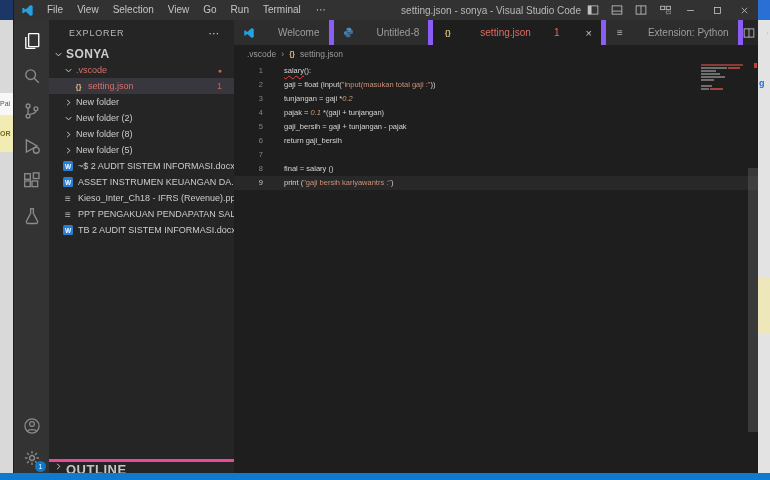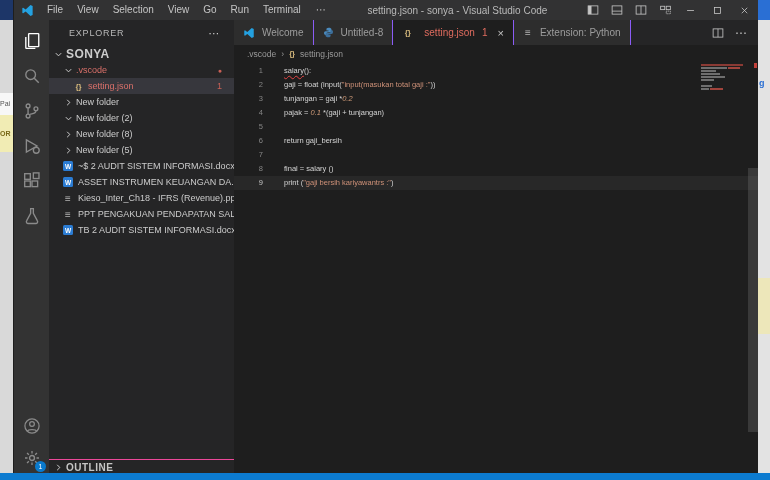--- a/index.html
+++ b/index.html
@@ -17,21 +17,21 @@
   .bg-right .br-yellow { position:absolute; top:278px; left:0; width:13px; height:56px; background:#ede7ba; }
 
   
   .vswin { position:absolute; left:14px; top:0; width:744px; height:474px; background:#1e1e1e; display:flex; flex-direction:column; }
 
   .title-bar { height:20px; background:#323233; display:flex; align-items:center; color:#c5c5c5; font-size:10px; flex:0 0 auto; }
   .tb-logo { display:flex; align-items:center; padding:0 6px 0 7px; }
   .menu-bar { display:flex; }
   .menu-item { padding:0 7px; line-height:20px; cursor:default; }
   .menu-more { padding:0 8px; }
-  .window-title { flex:1; text-align:center; color:#b9b9b9; white-space:nowrap; overflow:hidden; }
+  .window-title { flex:1; text-align:right; color:#b9b9b9; white-space:nowrap; overflow:hidden; }
   .title-actions { display:flex; align-items:center; }
   .ta-ic { width:24px; height:20px; display:flex; align-items:center; justify-content:center; color:#c5c5c5; }
   .win-ctl { width:27px; height:20px; display:flex; align-items:center; justify-content:center; color:#cfcfcf; }
 
   .main { flex:1; display:flex; min-height:0; }
 
   
   .activity-bar { width:35px; background:#333333; display:flex; flex-direction:column; align-items:center; padding-top:3px; }
   .ab-icon { width:35px; height:35px; display:flex; align-items:center; justify-content:center; color:#8b8b8b; }
   .ab-icon.active { color:#ffffff; }
@@ -50,26 +50,26 @@
   .tree-label.err { color:#d9706a; }
   .tree-badge { margin-left:auto; margin-right:12px; font-size:9px; color:#c96056; }
   .tree-badge.dot { font-size:7px; }
   .ic { display:inline-flex; align-items:center; justify-content:center; flex:0 0 auto; }
   .ic-chevron-down, .ic-chevron-right { width:11px; margin-right:2px; color:#cccccc; }
   .ic-json { color:#d7ba7d; font-size:8px; font-weight:bold; margin-right:4px; width:11px; }
   .ic-word { width:10px; height:10px; background:#2b7cd3; color:#fff; font-size:6.5px; font-weight:bold; border-radius:1.5px; margin-right:5px; }
   .ic-ppt { color:#b5b5b5; font-size:10px; margin-right:5px; width:10px; }
   .ic-vscode, .ic-python, .ic-doc { margin-right:0; }
   .sidebar-panels { position:absolute; bottom:0; left:0; width:100%; }
-  .panel-row { height:15px; border-top:1px solid #ec4899; display:flex; align-items:center; font-size:10px; font-weight:bold; letter-spacing:.5px; color:#c5c5c5; padding-left:4px; background:#252526; }
+  .panel-row { height:15px; border-top:3px solid #ec4899; display:flex; align-items:flex-start; font-size:13px; font-weight:bold; letter-spacing:.5px; color:#c5c5c5; padding-left:4px; background:#252526; }
 
   
   .editor-area { flex:1; display:flex; flex-direction:column; background:#1e1e1e; position:relative; min-width:0; }
   .tab-bar { height:25px; background:#252526; display:flex; flex:0 0 auto; }
-  .tab { display:flex; align-items:center; gap:7px; padding:0 9px; font-size:10px; color:#9d9d9d; background:#2d2d2d; border-right:1px solid #8b5cf6; cursor:default; white-space:nowrap; }
+  .tab { display:flex; align-items:center; gap:23px; padding:0 9px; font-size:10px; color:#9d9d9d; background:#2d2d2d; border-right:5px solid #8b5cf6; cursor:default; white-space:nowrap; }
   .tab.active { background:#1e1e1e; color:#d6d6d6; }
   .tab-label.err { color:#e06c5f; }
   .tab-badge { color:#e06c5f; font-size:10px; }
   .tab-close { color:#c5c5c5; font-size:11px; margin-left:3px; }
   .tab-actions { margin-left:auto; display:flex; align-items:center; gap:11px; padding-right:11px; color:#c5c5c5; }
   .breadcrumb { height:17px; display:flex; align-items:center; gap:5px; font-size:8.5px; color:#9a9a9a; padding-left:13px; flex:0 0 auto; }
   .bc-json { color:#d7ba7d; font-size:7.5px; font-weight:bold; }
 
   .code { flex:1; position:relative; font-family:"DejaVu Sans Mono","Liberation Mono",monospace; font-size:7.5px; padding-top:2px; }
   .cl { display:flex; height:14px; line-height:14px; }
@@ -382,20 +382,21 @@
             <div class="cl">
               <span class="ln">3</span>
               <span class="lc"><span>tunjangan = gaji *</span><span class="num">0.2</span></span>
             </div>
             <div class="cl">
               <span class="ln">4</span>
               <span class="lc"><span>pajak = </span><span class="num">0.1</span><span> *(gaji + tunjangan)</span></span>
             </div>
             <div class="cl">
               <span class="ln">5</span>
+              <span class="lc"><span>gaji_bersih = gaji + tunjangan - pajak</span></span>
             </div>
             <div class="cl">
               <span class="ln">6</span>
               <span class="lc"><span>return gaji_bersih</span></span>
             </div>
             <div class="cl">
               <span class="ln">7</span>
               <span class="lc"></span>
             </div>
             <div class="cl">

